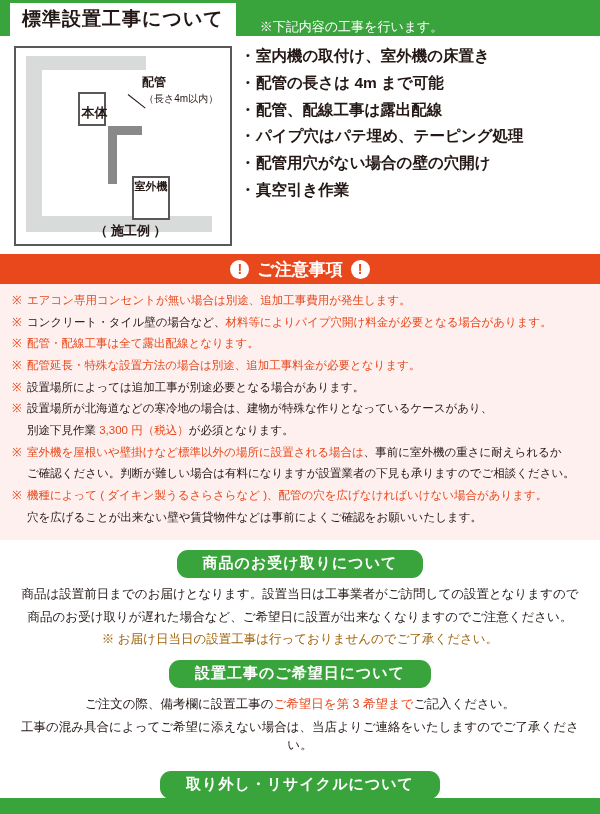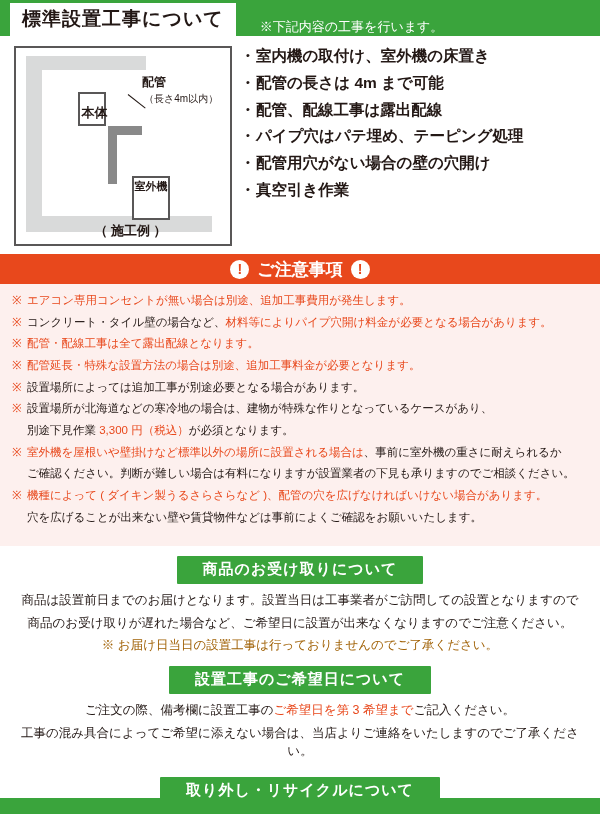--- a/index.html
+++ b/index.html
@@ -174,21 +174,21 @@
     background:#ffffff;
     color:#e8481c;
     font-size:14px;
     line-height:19px;
     text-align:center;
     font-weight:bold;
   }
 
   .caution-body {
     background:#fdf0ee;
-    padding:8px 12px 16px 12px;
+    padding:8px 12px 10px 12px;
   }
   .caution-body .row {
     font-size:11.5px;
     line-height:1.45;
     color:#231815;
     margin-bottom:5px;
     padding-left:15px;
     position:relative;
   }
   .caution-body .row::before {
@@ -208,21 +208,21 @@
   .sect-title {
     display:block;
     margin:4px auto 7px auto;
     background:#3aa43c;
     color:#ffffff;
     font-weight:bold;
     font-size:15px;
     text-align:center;
     padding:4px 26px 5px 26px;
     width:max-content;
-    border-radius:1px;
+    border-radius:11px;
     letter-spacing:1px;
   }
   .sect p {
     margin:0 0 4px 0;
     font-size:12.5px;
     line-height:1.5;
     text-align:center;
   }
   .sect .warn {
     text-align:center;

